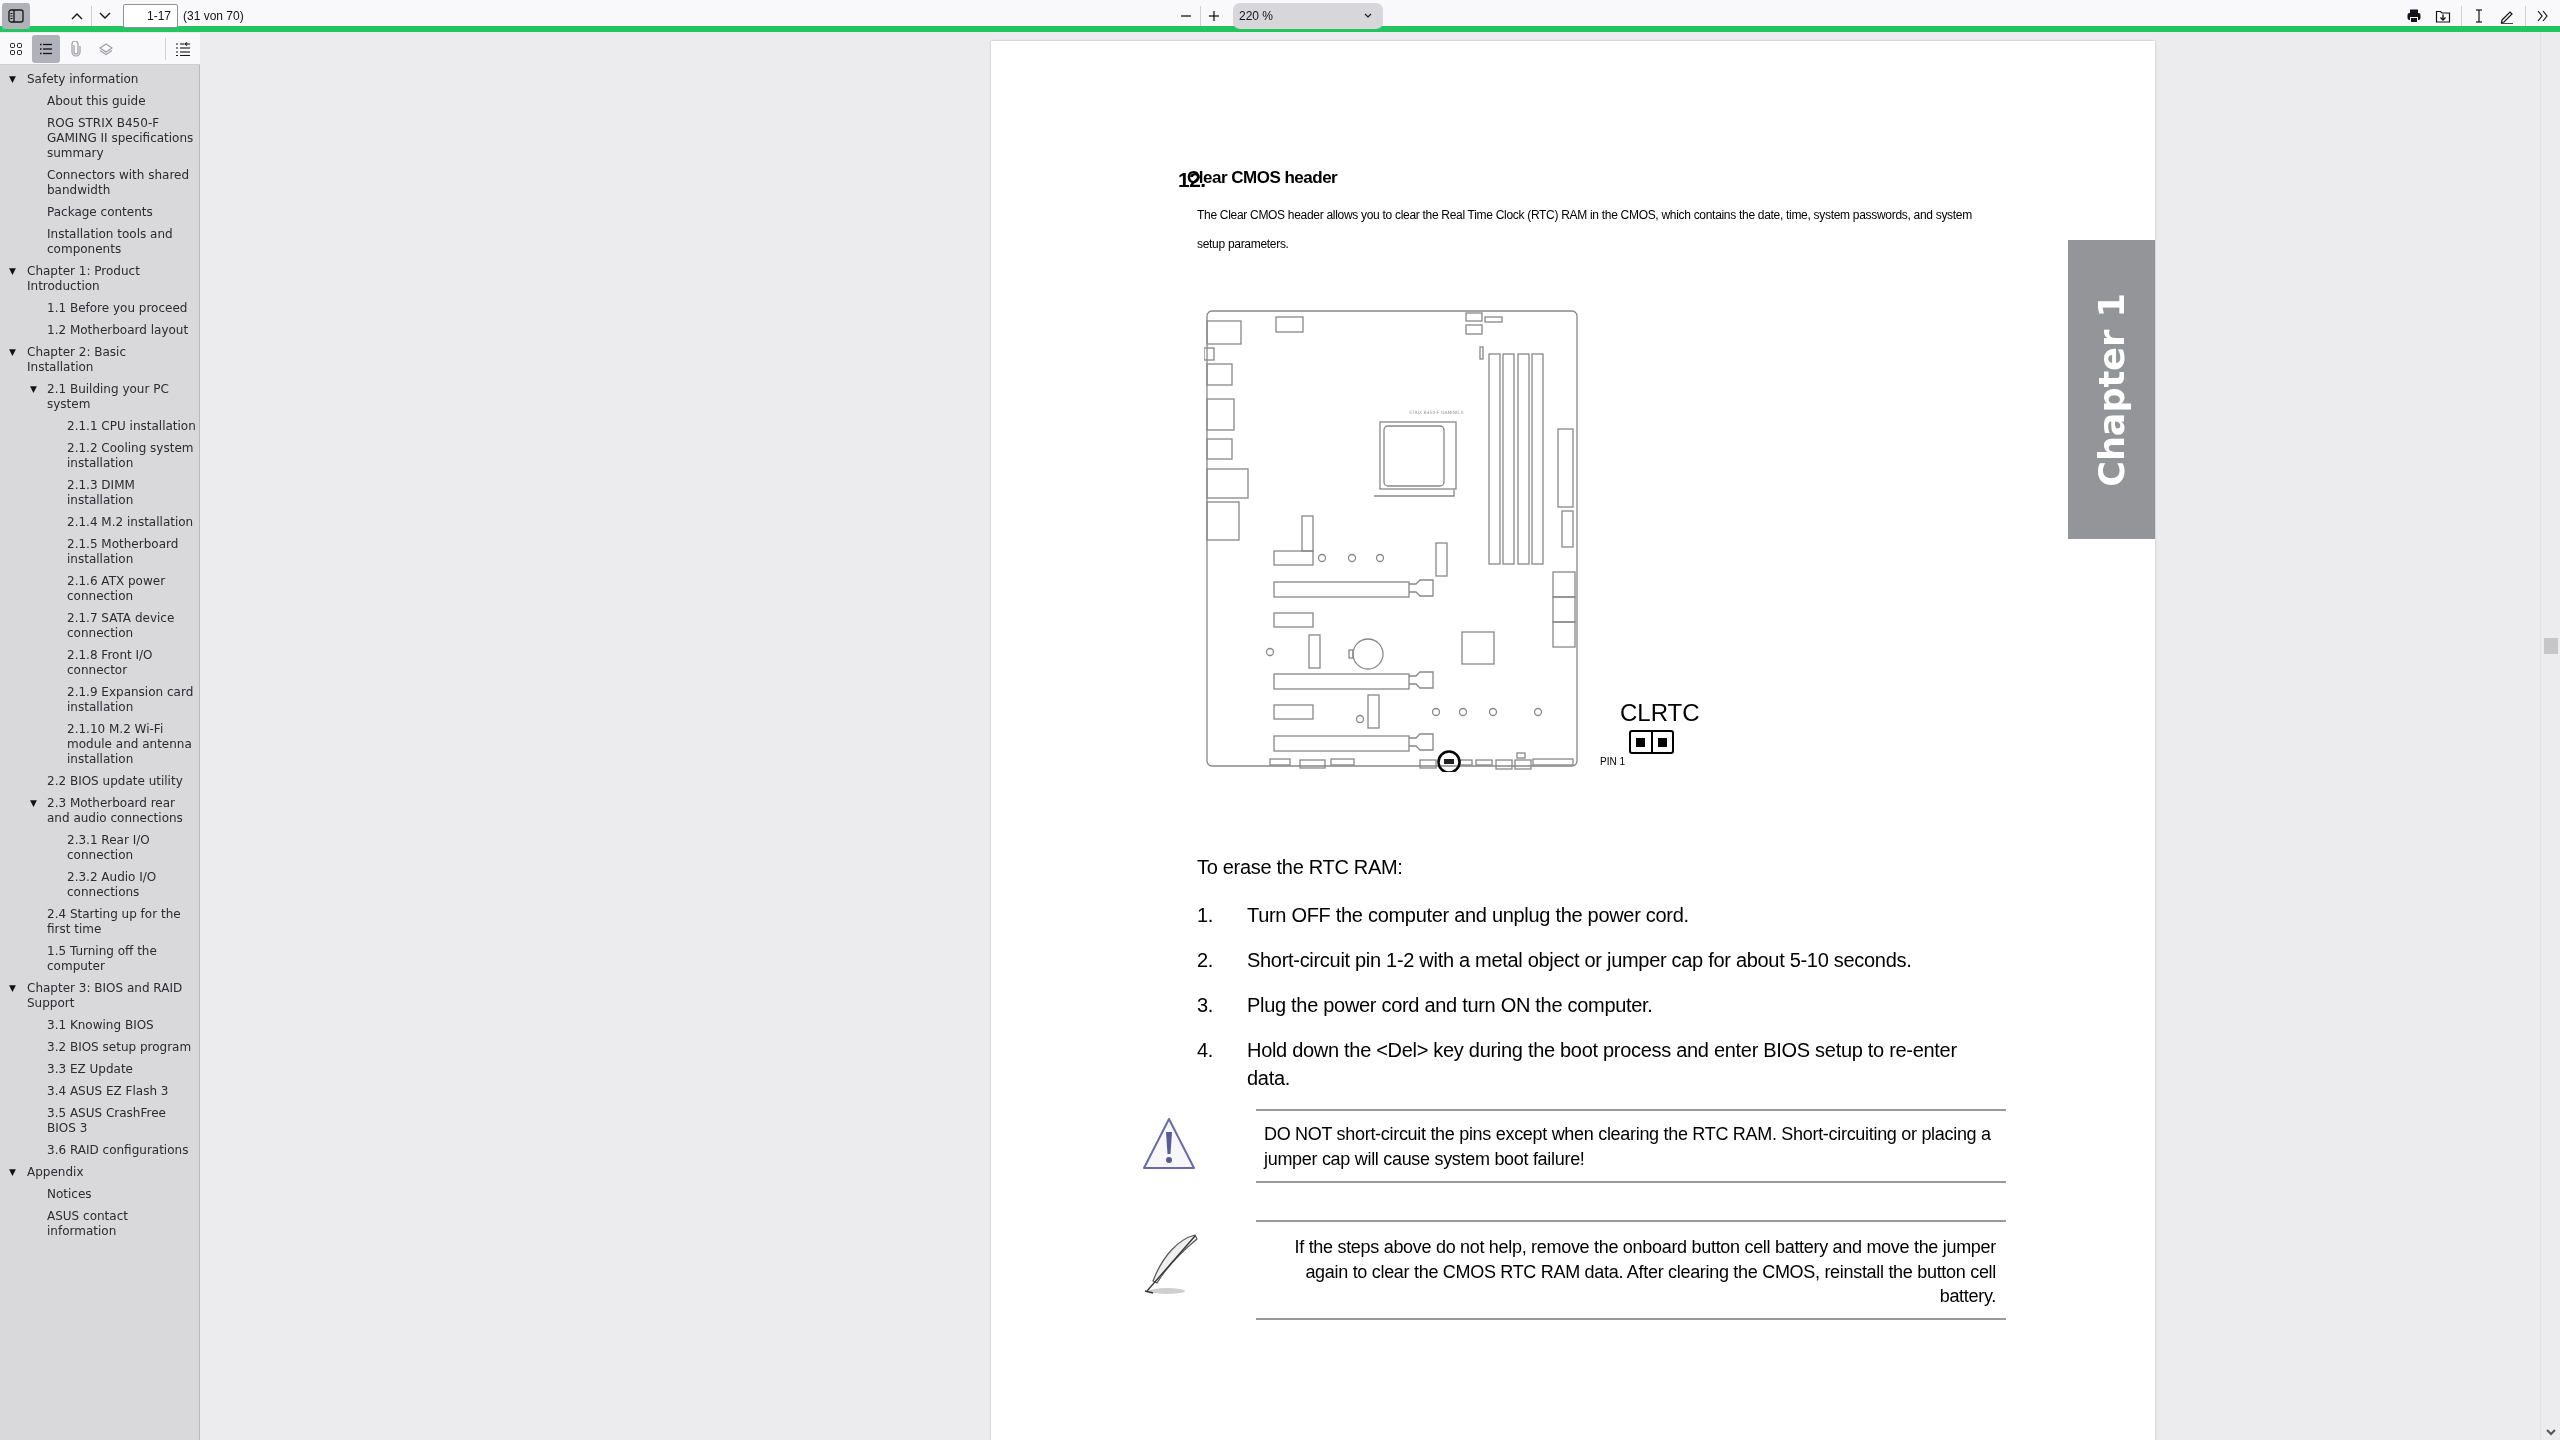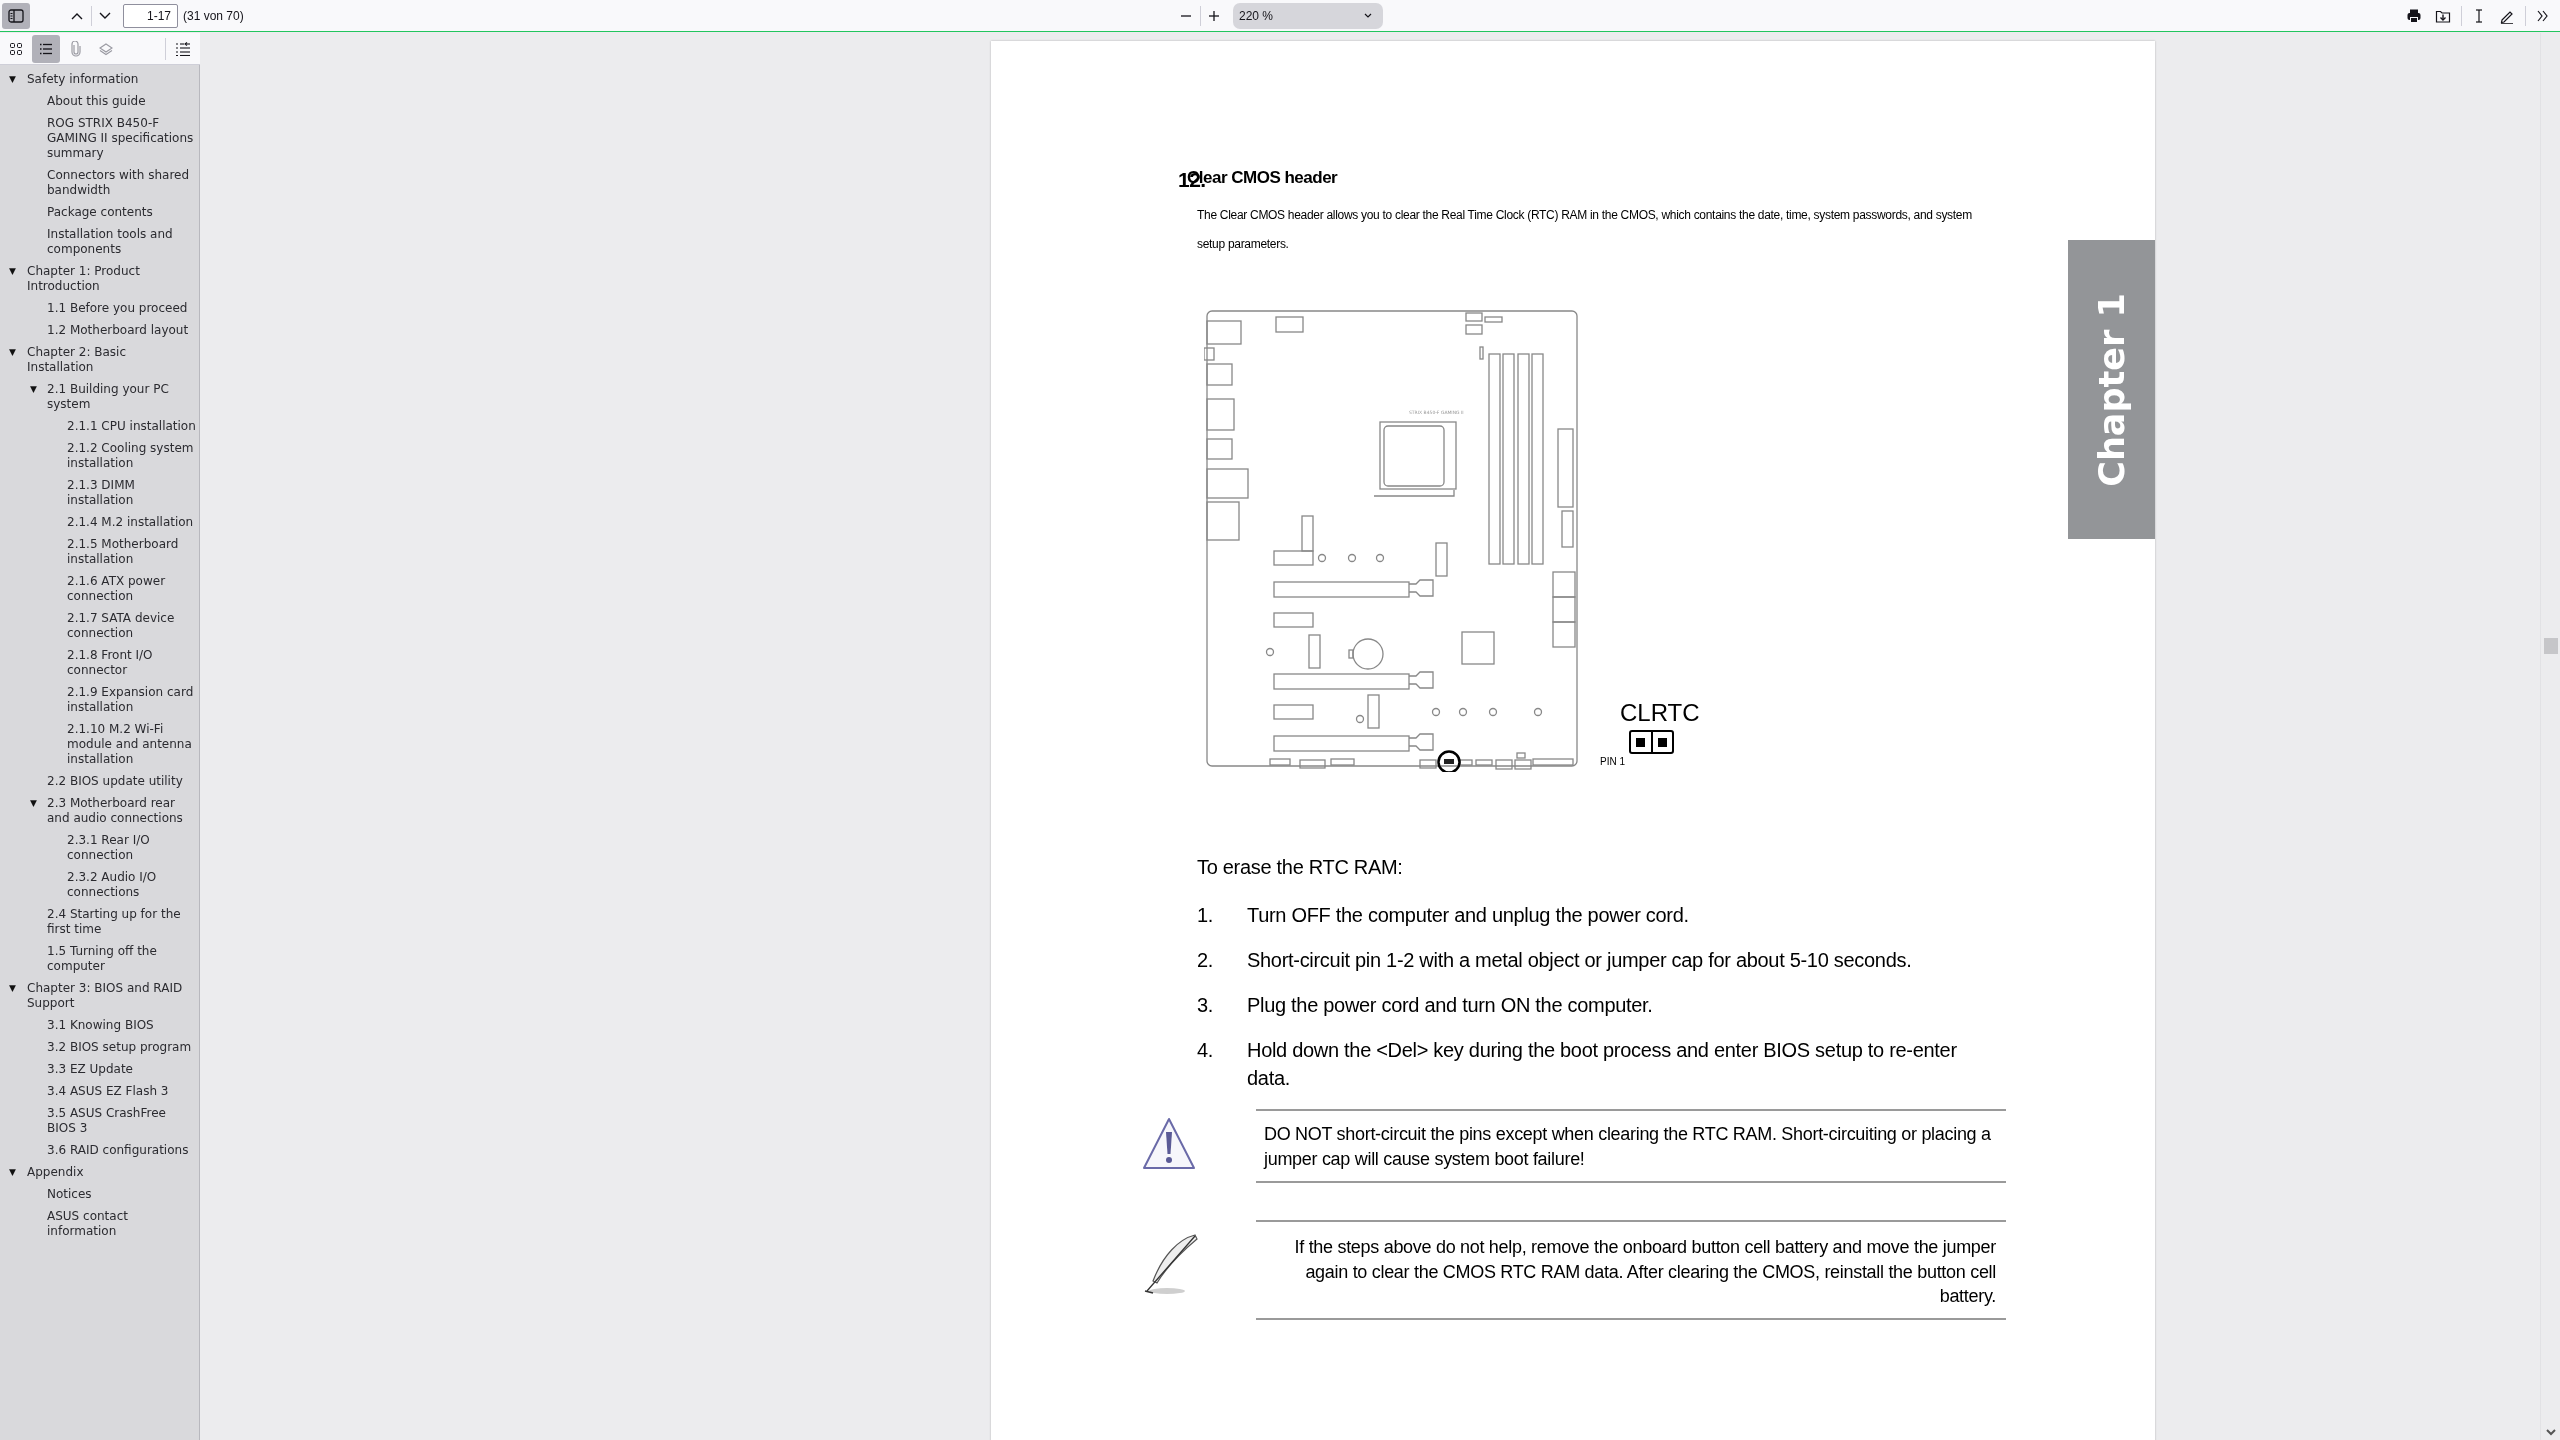--- a/index.html
+++ b/index.html
@@ -1,19 +1,19 @@
 <!DOCTYPE html>
 <html><head>
 <meta charset="utf-8">
 <style>
   * { box-sizing: border-box; margin: 0; padding: 0; }
   html, body { width: 2560px; height: 1440px; overflow: hidden; background: #ececee; font-family: "DejaVu Sans", sans-serif; }
 
   
-  .toolbar { position: absolute; left: 0; top: 0; width: 2560px; height: 32px; background: #f9f9fb; border-bottom: 1px solid #22c55e; }
+  .toolbar { position: absolute; left: 0; top: 0; width: 2560px; height: 32px; background: #f9f9fb; border-bottom: 6px solid #22c55e; }
   .tb-btn { position: absolute; top: 3px; height: 26px; display: flex; align-items: center; justify-content: center; color: #15141a; }
   .tb-btn svg { display: block; }
   .sidebar-toggle { left: 2px; width: 28px; background: #b1b1b9; border-radius: 3px; }
   .prev-page { left: 66px; width: 22px; }
   .next-page { left: 94px; width: 22px; }
   .tb-sep { position: absolute; top: 6px; width: 1px; height: 20px; background: #cfcfd8; }
   .page-input { position: absolute; left: 123px; top: 4px; width: 55px; height: 24px; border: 1px solid #8f8f9d; background: #fff; border-radius: 2px; font-size: 12px; text-align: right; padding-right: 6px; line-height: 22px; color: #15141a; font-family: "Liberation Sans", sans-serif; }
   .page-count { position: absolute; left: 183px; top: 9px; font-size: 12px; color: #15141a; font-family: "Liberation Sans", sans-serif; }
   .zoom-out { left: 1176px; width: 20px; }
   .zoom-in { left: 1204px; width: 20px; }

